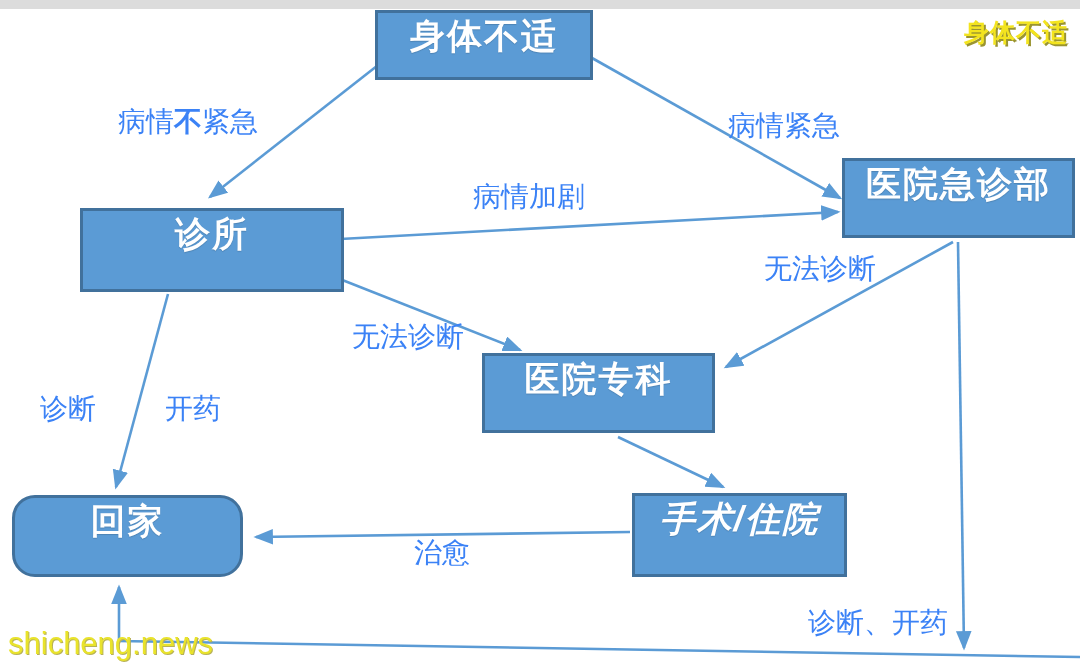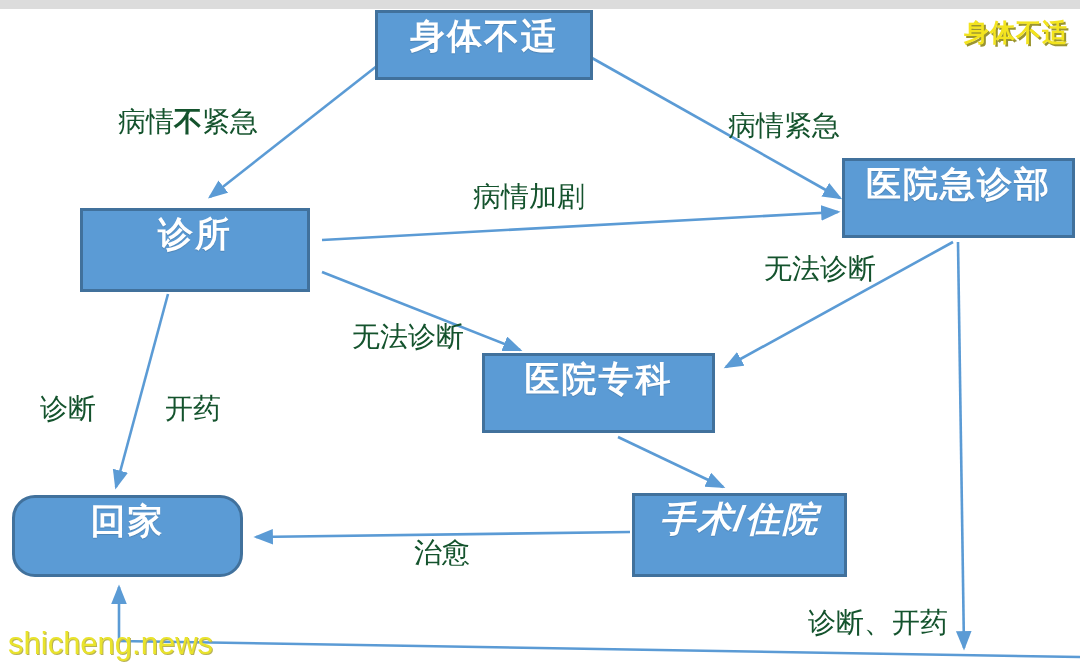--- a/index.html
+++ b/index.html
@@ -9,27 +9,27 @@
   }
   .top-strip{position:absolute;left:0;top:0;width:1080px;height:9px;background:#dcdcdc;}
   .edges{position:absolute;left:0;top:0;width:1080px;height:670px;}
   .node{
     position:absolute;display:flex;justify-content:center;
     background:#5b9bd5;border:3px solid #41719c;box-sizing:border-box;
     color:#ffffff;font-weight:bold;font-size:35px;letter-spacing:2px;
     text-shadow:0 1px 1px rgba(0,0,0,0.15);
   }
   .n-unwell    {left:375px;top:10px; width:218px;height:70px;}
-  .n-clinic    {left:80px; top:208px;width:230px;height:84px;}
+  .n-clinic    {left:80px; top:208px;width:264px;height:84px;}
   .n-emergency {left:842px;top:158px;width:233px;height:80px;}
   .n-specialist{left:482px;top:353px;width:233px;height:80px;}
   .n-surgery   {left:632px;top:493px;width:215px;height:84px;font-style:italic;}
   .n-home      {left:12px; top:495px;width:231px;height:82px;border-radius:23px;}
   .elabel{
-    position:absolute;color:#14532d;font-size:28px;line-height:1.15;white-space:nowrap;
+    position:absolute;color:#3b82f6;font-size:28px;line-height:1.15;white-space:nowrap;
   }
   .elabel b{font-weight:bold;}
   .l-noturgent{left:118px;top:106px;}
   .l-urgent   {left:728px;top:110px;}
   .l-worsens  {left:473px;top:181px;}
   .l-nodx-er  {left:764px;top:253px;}
   .l-nodx-cl  {left:352px;top:321px;}
   .l-diagnose {left:40px; top:393px;}
   .l-prescribe{left:165px;top:393px;}
   .l-cured    {left:414px;top:537px;}

